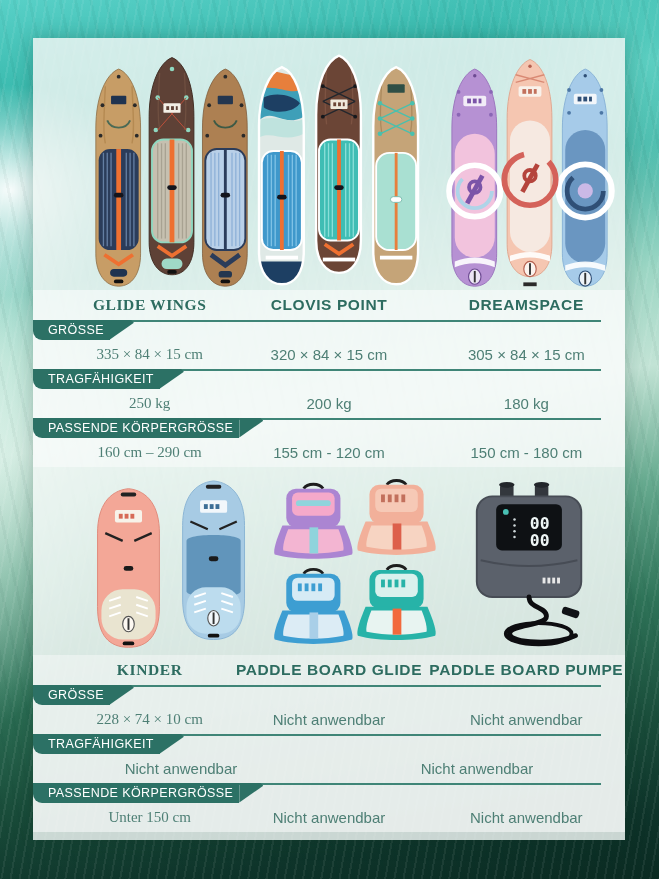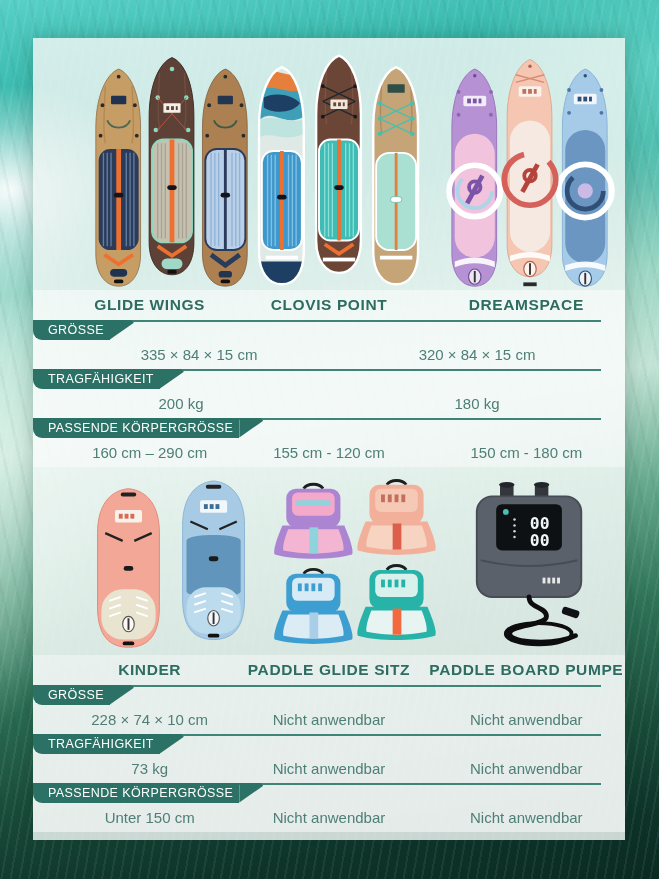--- a/index.html
+++ b/index.html
@@ -24,21 +24,21 @@
     display:flex;flex-direction:column;}
 
   .products-row{display:flex;align-items:flex-end;padding-left:20px;}
   .products-row.top{height:252px;}
   .products-row.bottom{height:188px;background:rgba(244,250,247,0.25);}
   .pcell{flex:1;display:flex;justify-content:center;align-items:flex-end;}
 
   .table-block{background:rgba(255,255,255,0.5);}
   .names-row{display:flex;height:30px;align-items:center;}
   .ncell{flex:1;text-align:center;color:#2d6c60;font-weight:bold;font-size:15.5px;letter-spacing:.6px;}
-  .shift1{transform:translateX(18px);}
+  .shift1{transform:translateX(18px);font-family:Liberation Serif, serif;}
   .pshift1{transform:translateX(24px);}
   .pshift2{transform:translateX(14px);}
 
   .spec-row .ribbon-line{position:relative;height:20px;}
   .rule{position:absolute;top:0;left:0;right:24px;height:1.5px;background:#3f8577;}
   .ribbon{position:absolute;left:0;top:0;display:inline-block;background:#2c7165;color:#fff;
     font-weight:normal;font-size:12.5px;letter-spacing:.4px;line-height:1;
     padding:3.5px 6px 3.5px 15px;border-radius:0 0 0 9px;white-space:nowrap;}
   .ribbon::after{content:"";position:absolute;left:100%;top:0;width:24px;height:100%;
     background:#2c7165;clip-path:polygon(0 0,88% 0,100% 14%,0 100%);}
@@ -301,29 +301,31 @@
       </div>
 
       <div class="spec-row">
         <div class="ribbon-line">
           <div class="rule"></div>
           <span class="ribbon">GRÖSSE</span>
         </div>
         <div class="values-row">
           <div class="vcell shift1">335 × 84 × 15 cm</div>
           <div class="vcell">320 × 84 × 15 cm</div>
+          <div class="vcell">305 × 84 × 15 cm</div>
         </div>
       </div>
 
       <div class="spec-row">
         <div class="ribbon-line">
           <div class="rule"></div>
           <span class="ribbon">TRAGFÄHIGKEIT</span>
         </div>
         <div class="values-row">
+          <div class="vcell shift1">250 kg</div>
           <div class="vcell">200 kg</div>
           <div class="vcell">180 kg</div>
         </div>
       </div>
 
       <div class="spec-row">
         <div class="ribbon-line">
           <div class="rule"></div>
           <span class="ribbon">PASSENDE KÖRPERGRÖSSE</span>
         </div>
@@ -461,21 +463,21 @@
             <ellipse cx="104" cy="160" rx="34" ry="11" stroke="#0d0d10" stroke-width="4" fill="none"></ellipse>
             <rect x="128" y="134" width="18" height="8" rx="3" fill="#101216" transform="rotate(18 137 138)"></rect>
           </g>
         </svg>
       </div>
     </div>
 
     <div class="table-block">
       <div class="names-row">
         <div class="ncell shift1">KINDER</div>
-        <div class="ncell">PADDLE GLIDE SITZ</div>
+        <div class="ncell">PADDLE BOARD GLIDE</div>
         <div class="ncell">PADDLE BOARD PUMPE</div>
       </div>
 
       <div class="spec-row">
         <div class="ribbon-line">
           <div class="rule"></div>
           <span class="ribbon">GRÖSSE</span>
         </div>
         <div class="values-row">
           <div class="vcell shift1">228 × 74 × 10 cm</div>
@@ -483,21 +485,20 @@
           <div class="vcell">Nicht anwendbar</div>
         </div>
       </div>
 
       <div class="spec-row">
         <div class="ribbon-line">
           <div class="rule"></div>
           <span class="ribbon">TRAGFÄHIGKEIT</span>
         </div>
         <div class="values-row">
-          <div class="vcell shift1">73 kg</div>
           <div class="vcell">Nicht anwendbar</div>
           <div class="vcell">Nicht anwendbar</div>
         </div>
       </div>
 
       <div class="spec-row">
         <div class="ribbon-line">
           <div class="rule"></div>
           <span class="ribbon">PASSENDE KÖRPERGRÖSSE</span>
         </div>

